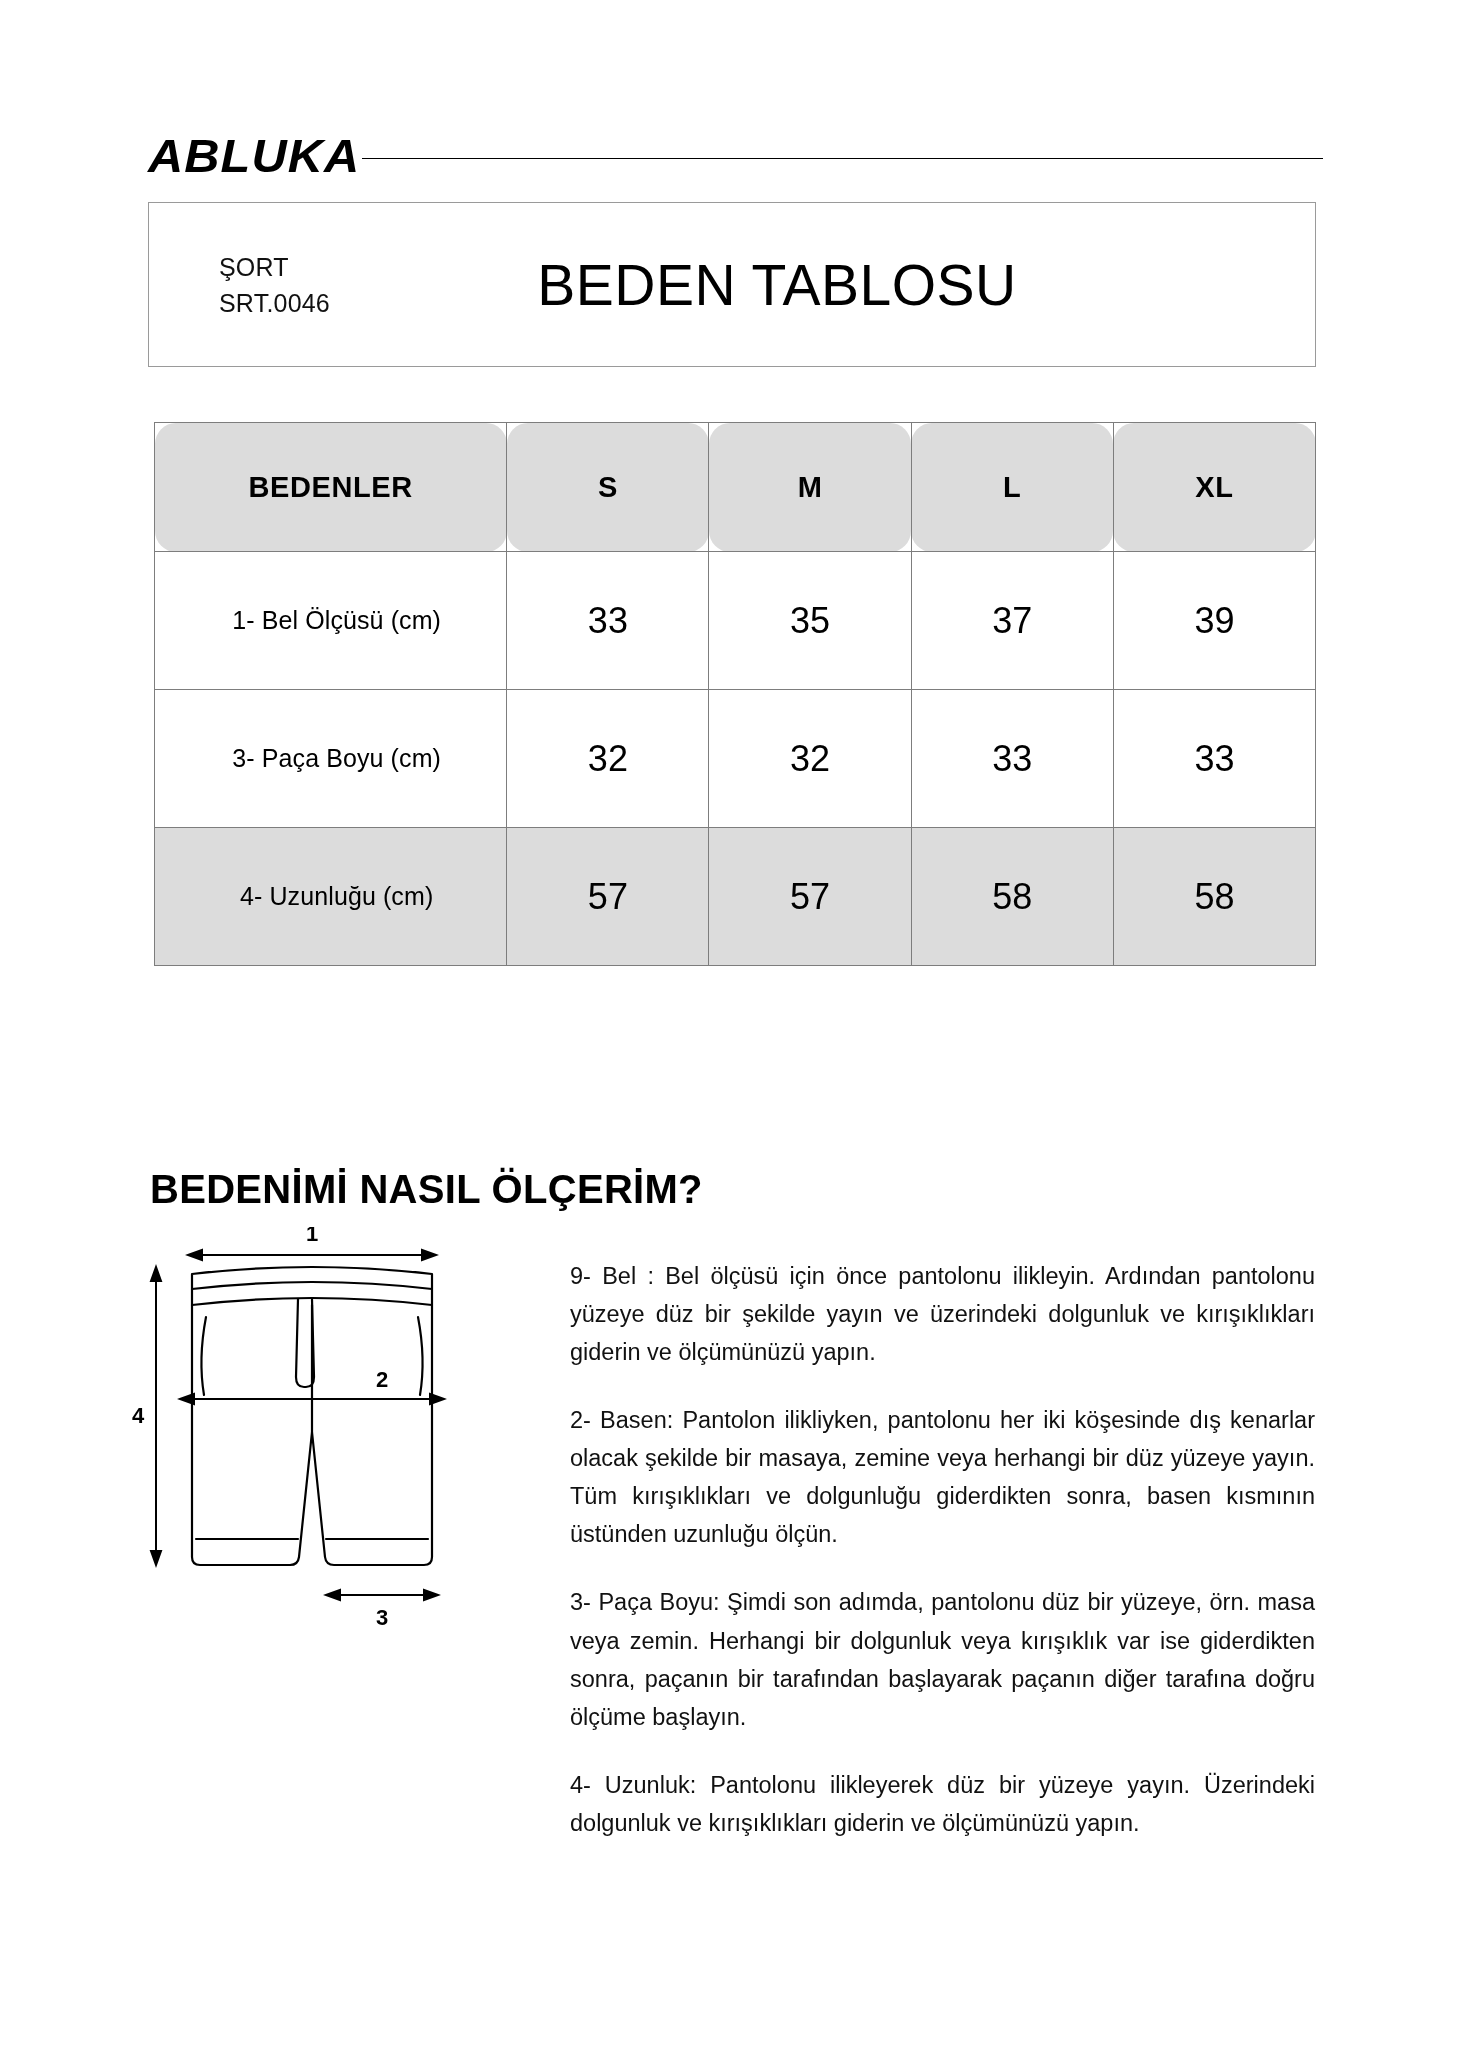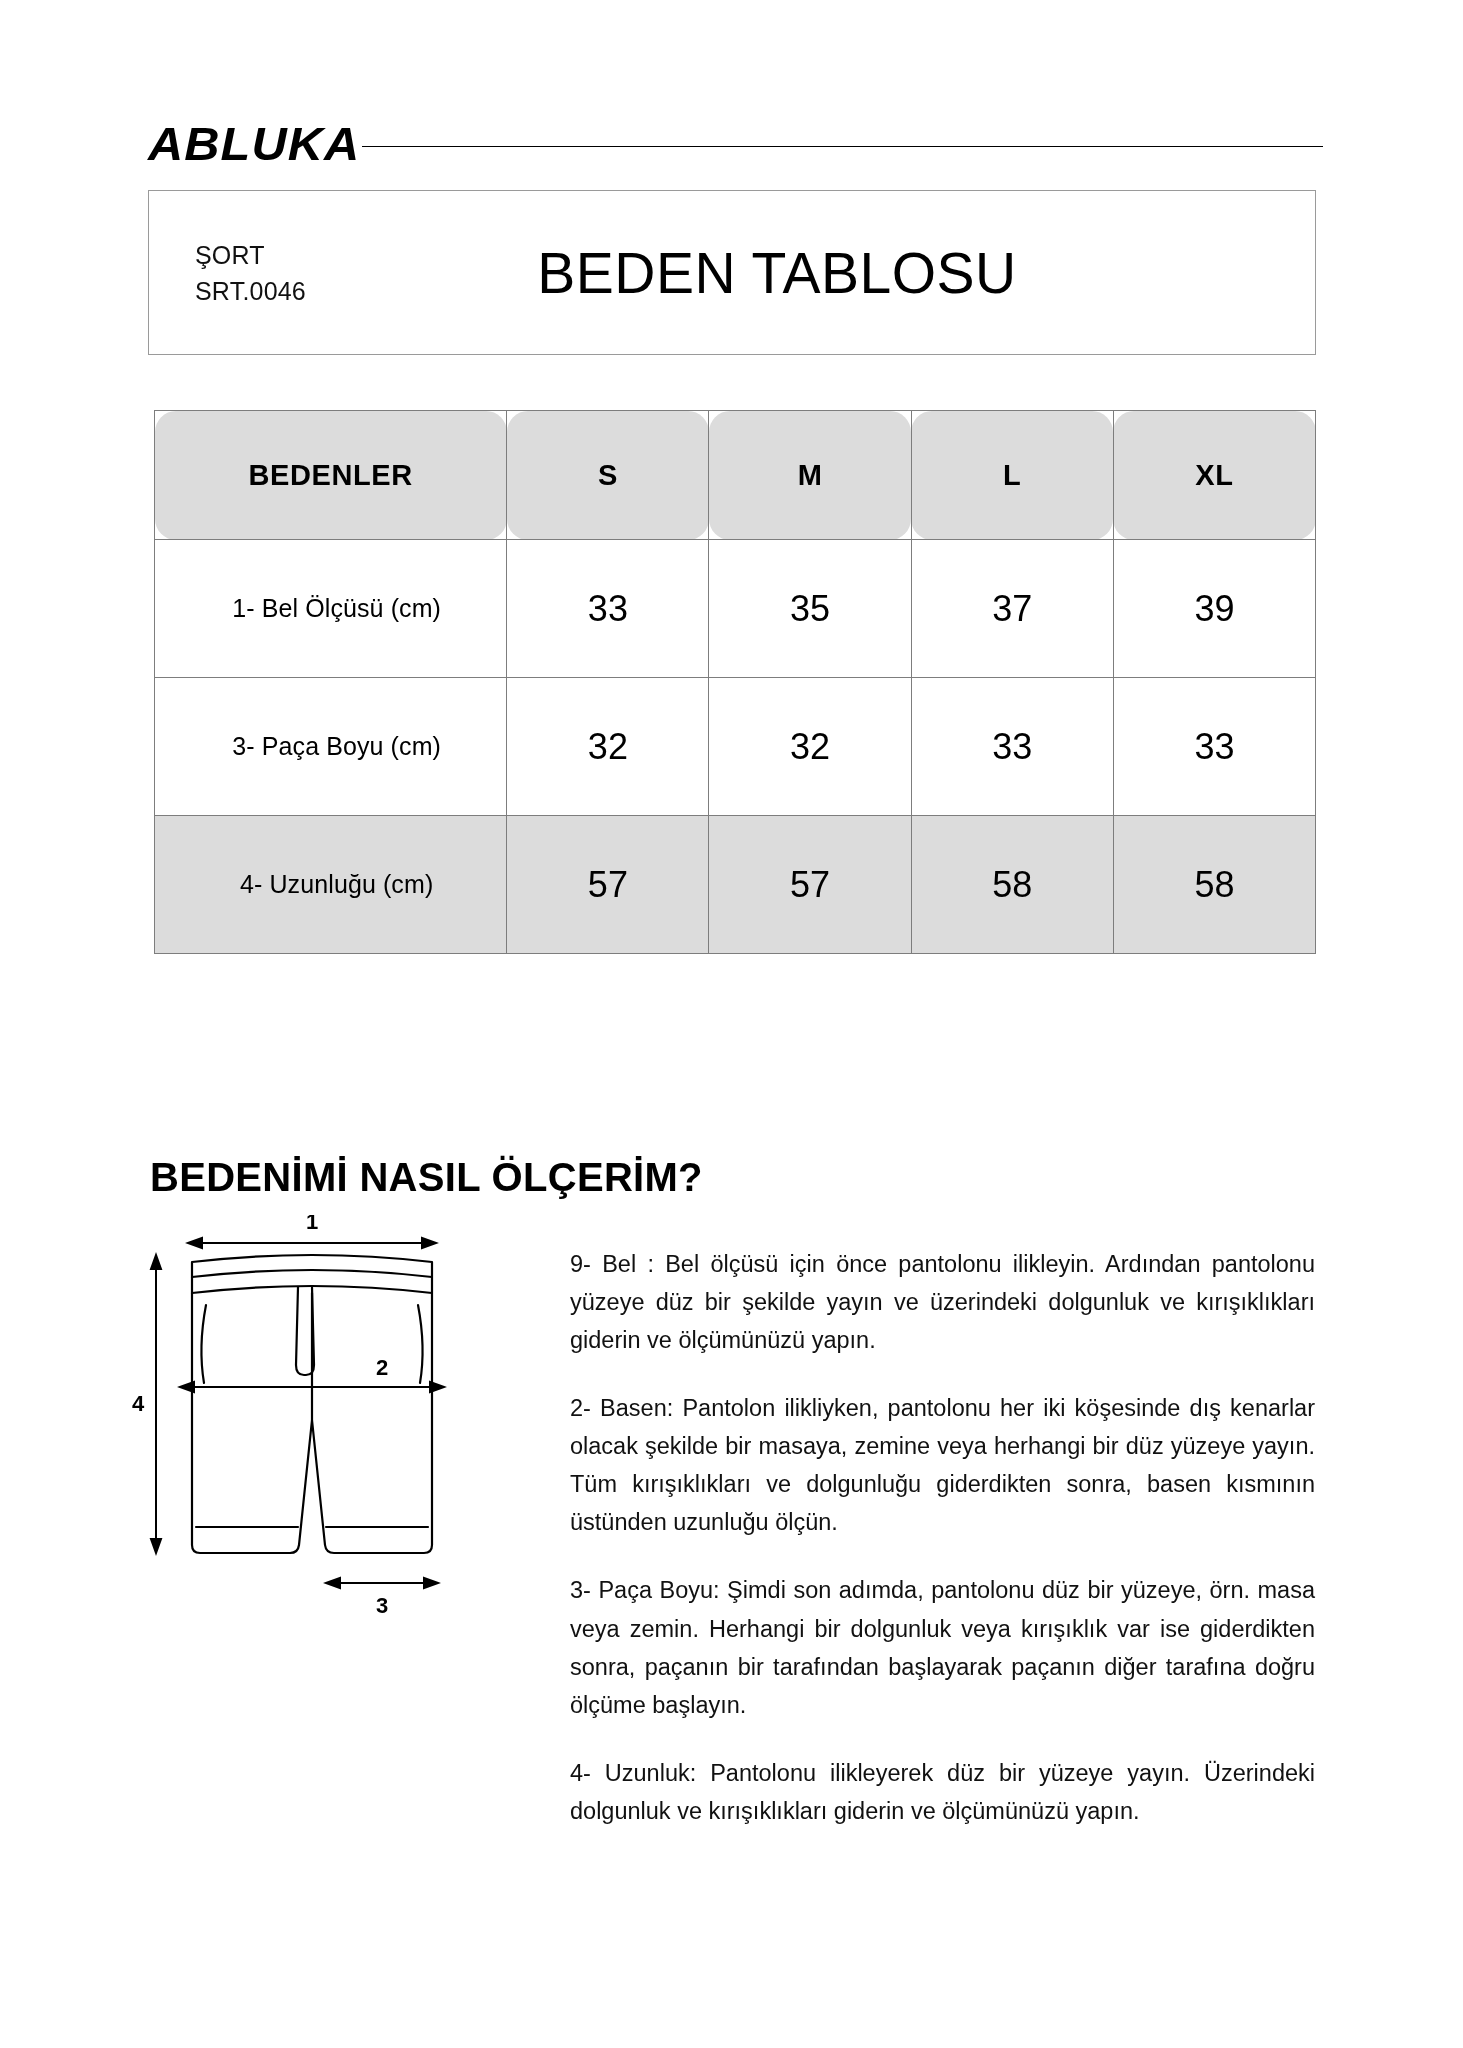--- a/index.html
+++ b/index.html
@@ -12,21 +12,21 @@
     height: 2048px;
     font-family: "Liberation Sans", sans-serif;
     color: #000000;
     position: relative;
     overflow: hidden;
   }
 
   
   .sheet {
     position: absolute;
-    left: 0; top: 0;
+    left: 0; top: 12px;
     width: 1463px;
     height: 1728px;
   }
   .logo-row {
     position: absolute;
     left: 148px;
     top: 120px;
     width: 1175px;
     height: 48px;
     display: flex;
@@ -70,20 +70,21 @@
     top: 50%;
     transform: translateY(-50%);
     line-height: 1.45;
   }
   .product-type,
   .product-code {
     font-size: 25px;
     color: #111;
     letter-spacing: .2px;
     white-space: nowrap;
+    margin-left: 24px;
   }
   .doc-title {
     width: 100%;
     text-align: center;
     font-size: 57px;
     letter-spacing: .5px;
     color: #000000;
     padding-left: 90px;
     box-sizing: border-box;
   }

